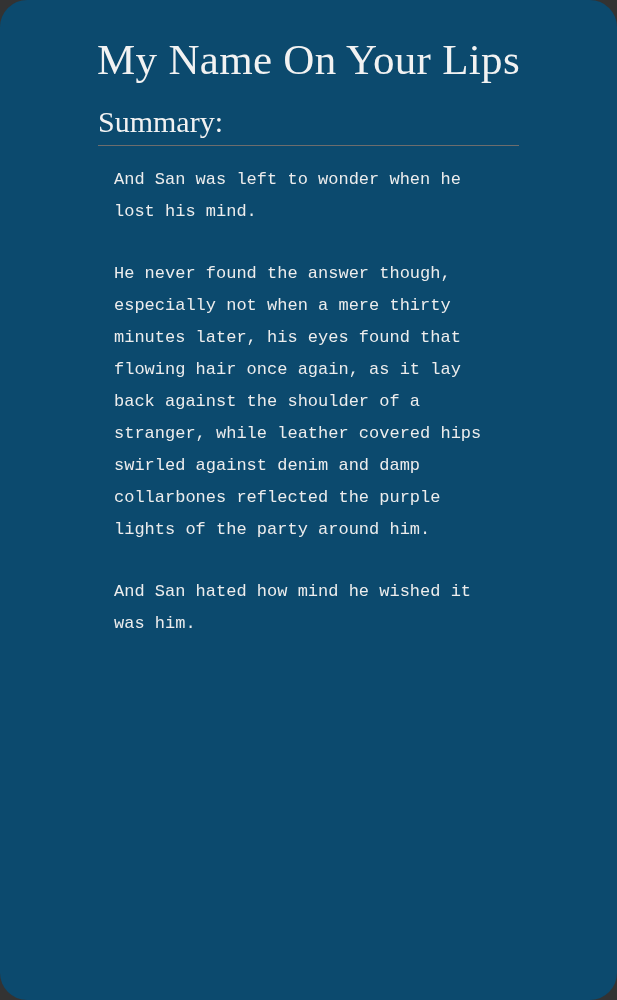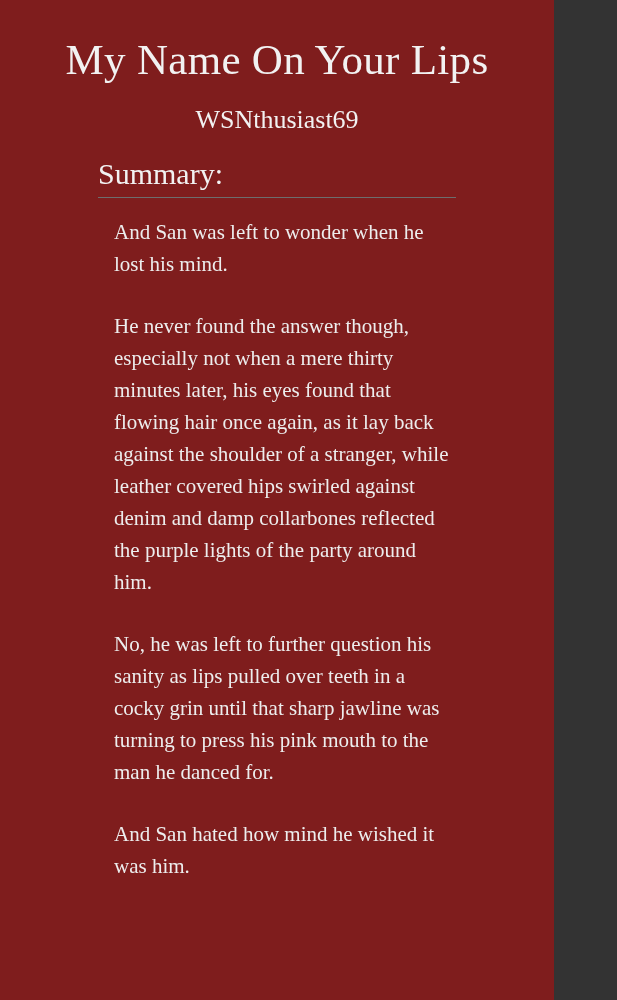--- a/index.html
+++ b/index.html
@@ -8,25 +8,26 @@
     background: #333333;
   }
   body {
     width: 617px;
     height: 1000px;
     overflow: hidden;
     font-family: "Liberation Sans", sans-serif;
     color: #e8e8e8;
   }
   .page {
-    width: 554px;
+    width: 617px;
     height: 1000px;
     box-sizing: border-box;
-    background: #7f1d1d;
+    background: #0c4a6e;
     position: relative;
+    border-radius: 27px;
   }
   .work-title {
     font-family: "Liberation Serif", serif;
     font-size: 43px;
     line-height: 1.1;
     font-weight: normal;
     text-align: center;
     color: #f2f2f2;
     margin: 0;
     padding: 36px 60px 0 60px;
@@ -53,44 +54,42 @@
     padding: 0 0 6px 0;
     border-bottom: 1px solid #6d6d6d;
     margin-left: -2px;
     margin-right: -2px;
   }
   .summary-body {
     padding: 0 0 0 14px;
     margin-top: 18px;
   }
   .summary-body p {
-    font-family: Liberation Serif, serif;
-    font-size: 21px;
+    font-family: Liberation Mono, monospace;
+    font-size: 17px;
     line-height: 32px;
     color: #ededed;
     margin: 0 0 30px 0;
     max-width: 395px;
   }
   .summary-body p:last-child {
     margin-bottom: 0;
   }
 </style>
 </head>
 <body>
 
 <div class="page">
 
   <h1 class="work-title">My Name On Your Lips</h1>
 
-  <div class="byline">WSNthusiast69</div>
 
   <div class="summary-block">
     <h2 class="summary-heading">Summary:</h2>
 
     <div class="summary-body">
       <p>And San was left to wonder when he lost his mind.</p>
       <p>He never found the answer though, especially not when a mere thirty minutes later, his eyes found that flowing hair once again, as it lay back against the shoulder of a stranger, while leather covered hips swirled against denim and damp collarbones reflected the purple lights of the party around him.</p>
-      <p>No, he was left to further question his sanity as lips pulled over teeth in a cocky grin until that sharp jawline was turning to press his pink mouth to the man he danced for.</p>
       <p>And San hated how mind he wished it was him.</p>
     </div>
   </div>
 
 </div>
 
 </body></html>

